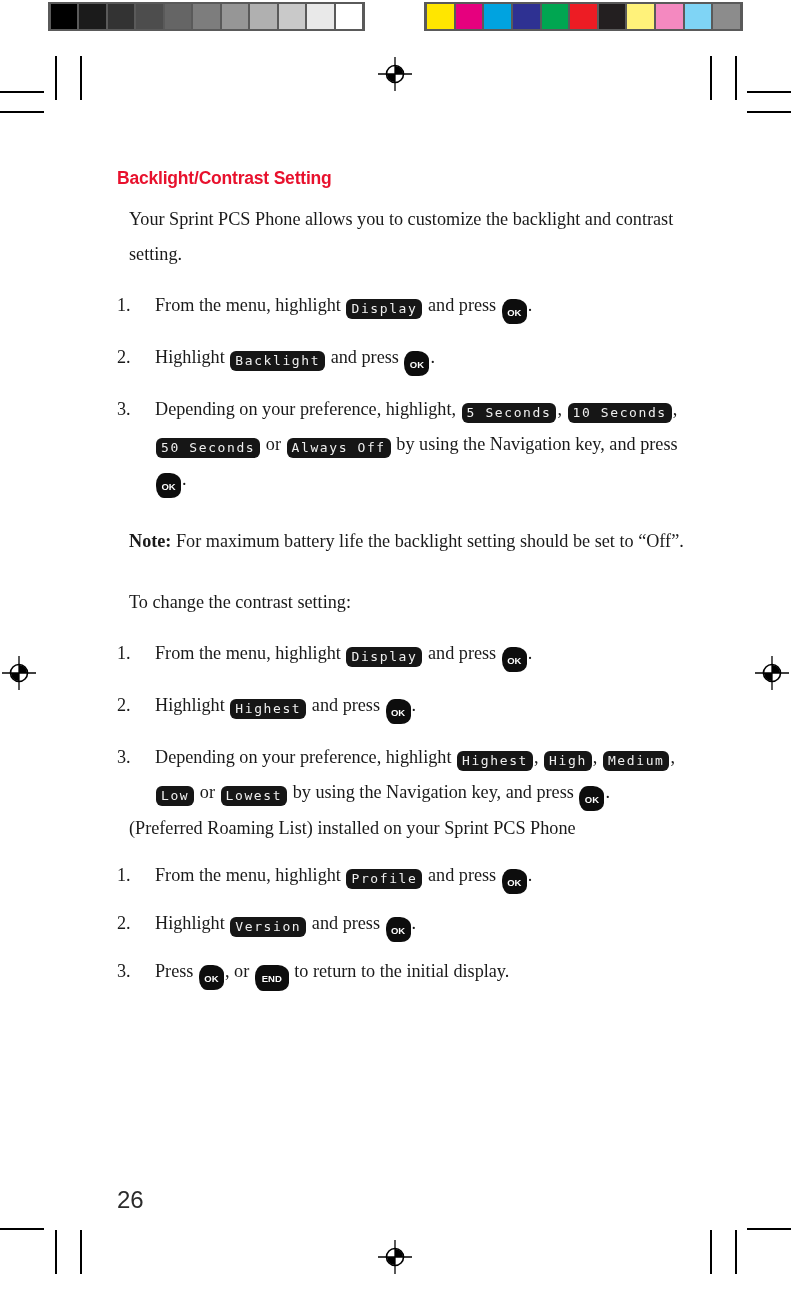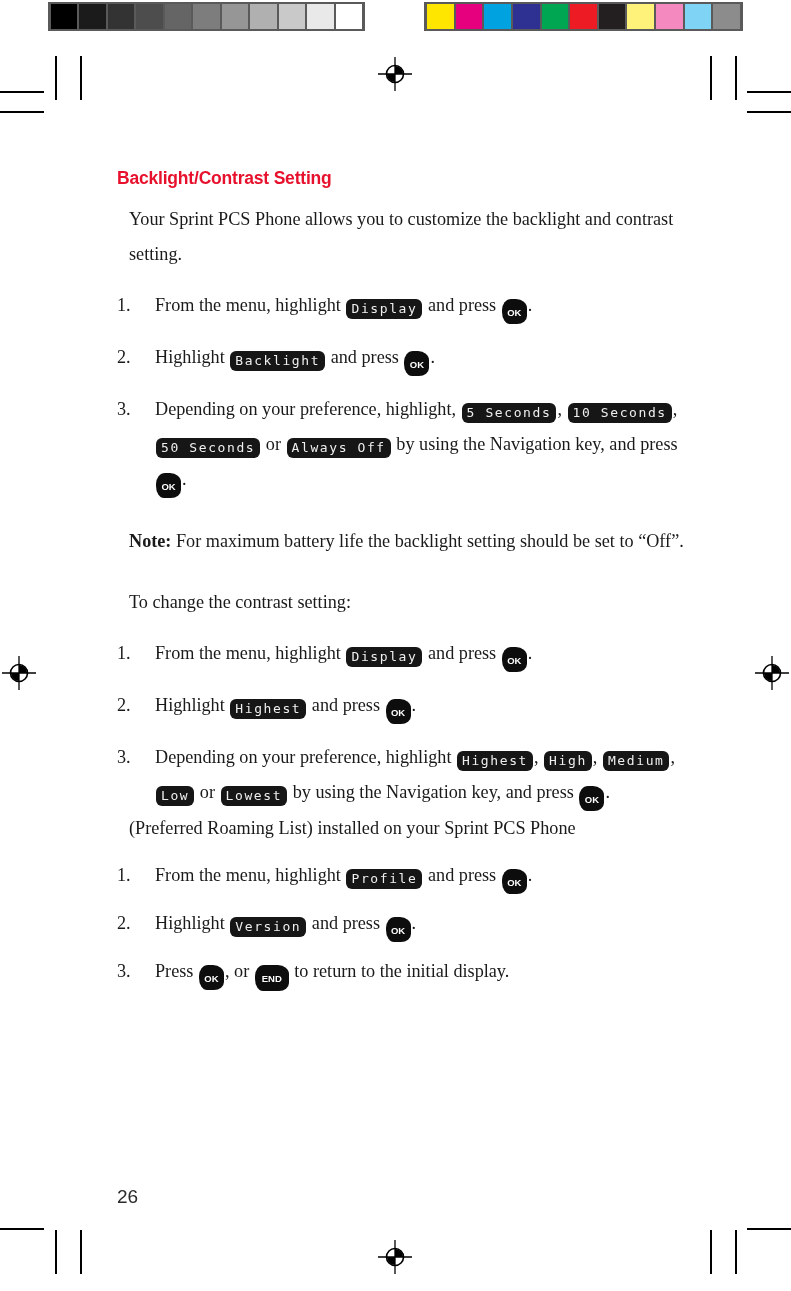--- a/index.html
+++ b/index.html
@@ -74,21 +74,21 @@
     border-radius:9px 11px 10px 8px / 11px 9px 8px 12px;
     margin:0 1px;
   }
   .key.ok{width:25px;height:25px;font-size:9.5px;line-height:27px;}
   .key.end{width:34px;height:26px;font-size:9.5px;line-height:28px;}
 
   
   #folio{
     position:absolute;left:117px;top:1186px;
     font-family:"Liberation Sans","DejaVu Sans",sans-serif;
-    font-size:19px;color:#2b2b2b;
+    font-size:24px;color:#2b2b2b;
   }
 </style>
 </head>
 <body>
 
 <div class="calib-bar" id="gray-bar">
     <div class="cell" style="background: rgb(0, 0, 0);"></div>
     <div class="cell" style="background: rgb(27, 27, 27);"></div>
     <div class="cell" style="background: rgb(51, 51, 51);"></div>
     <div class="cell" style="background: rgb(77, 77, 77);"></div>

